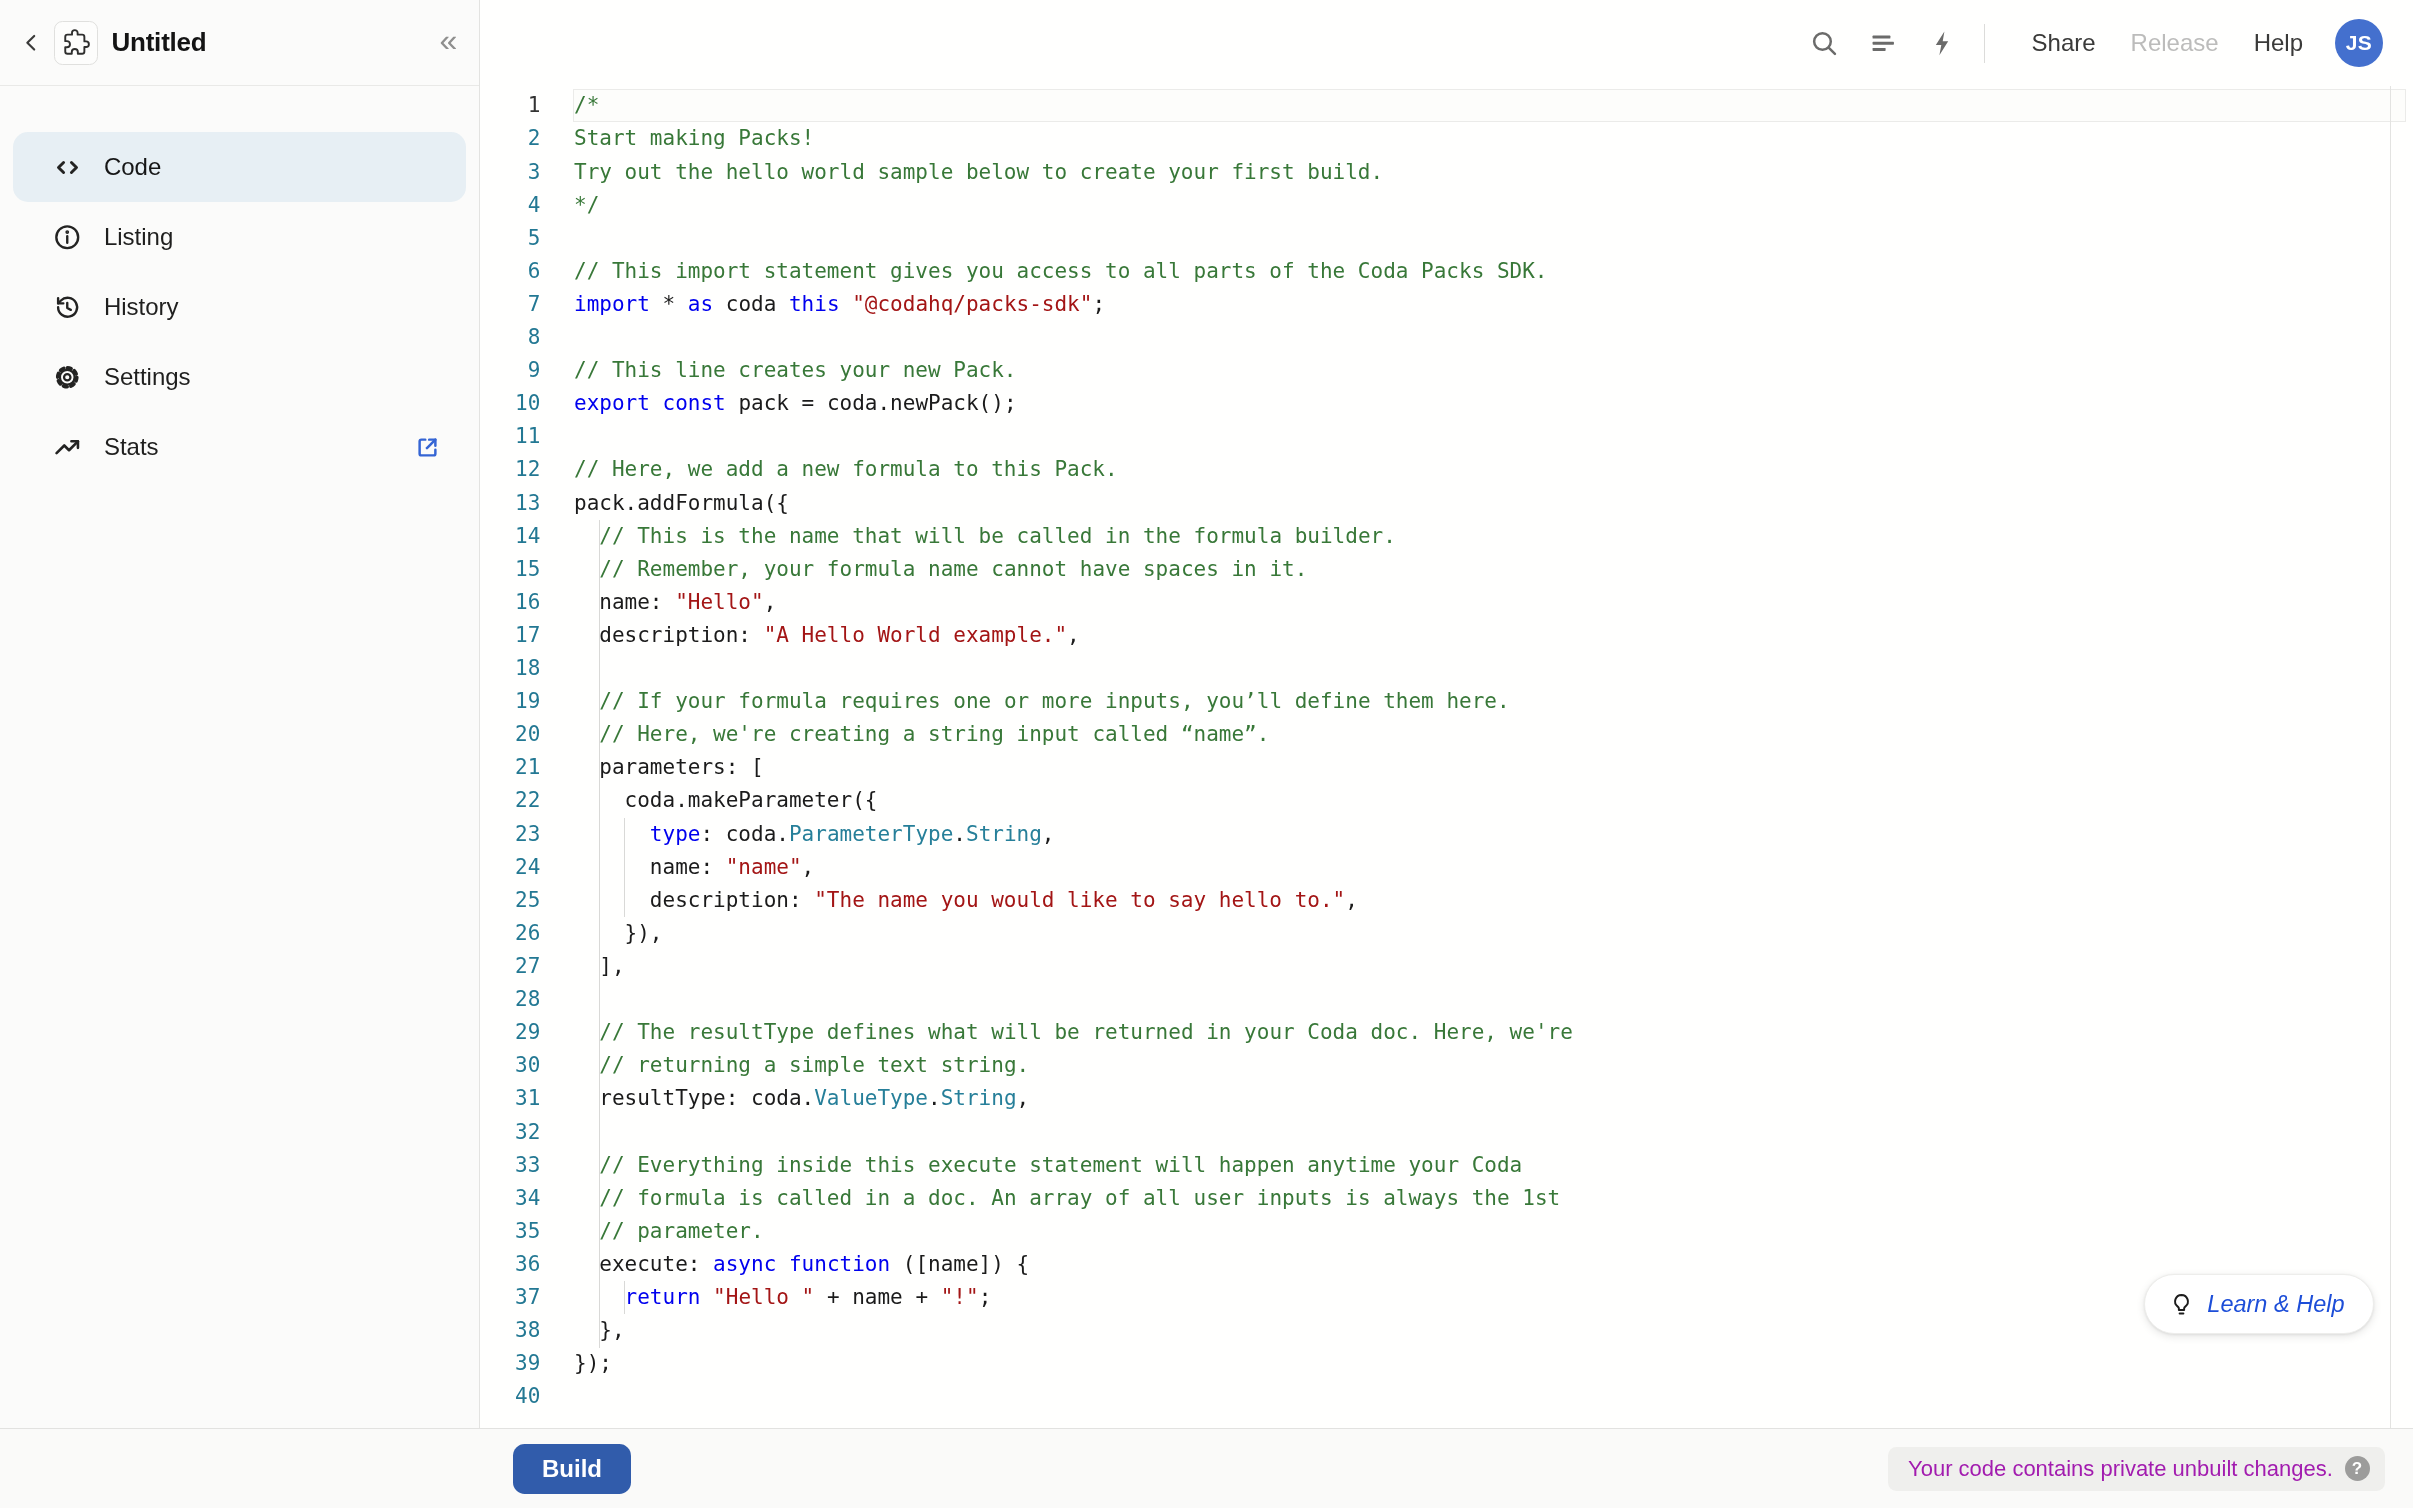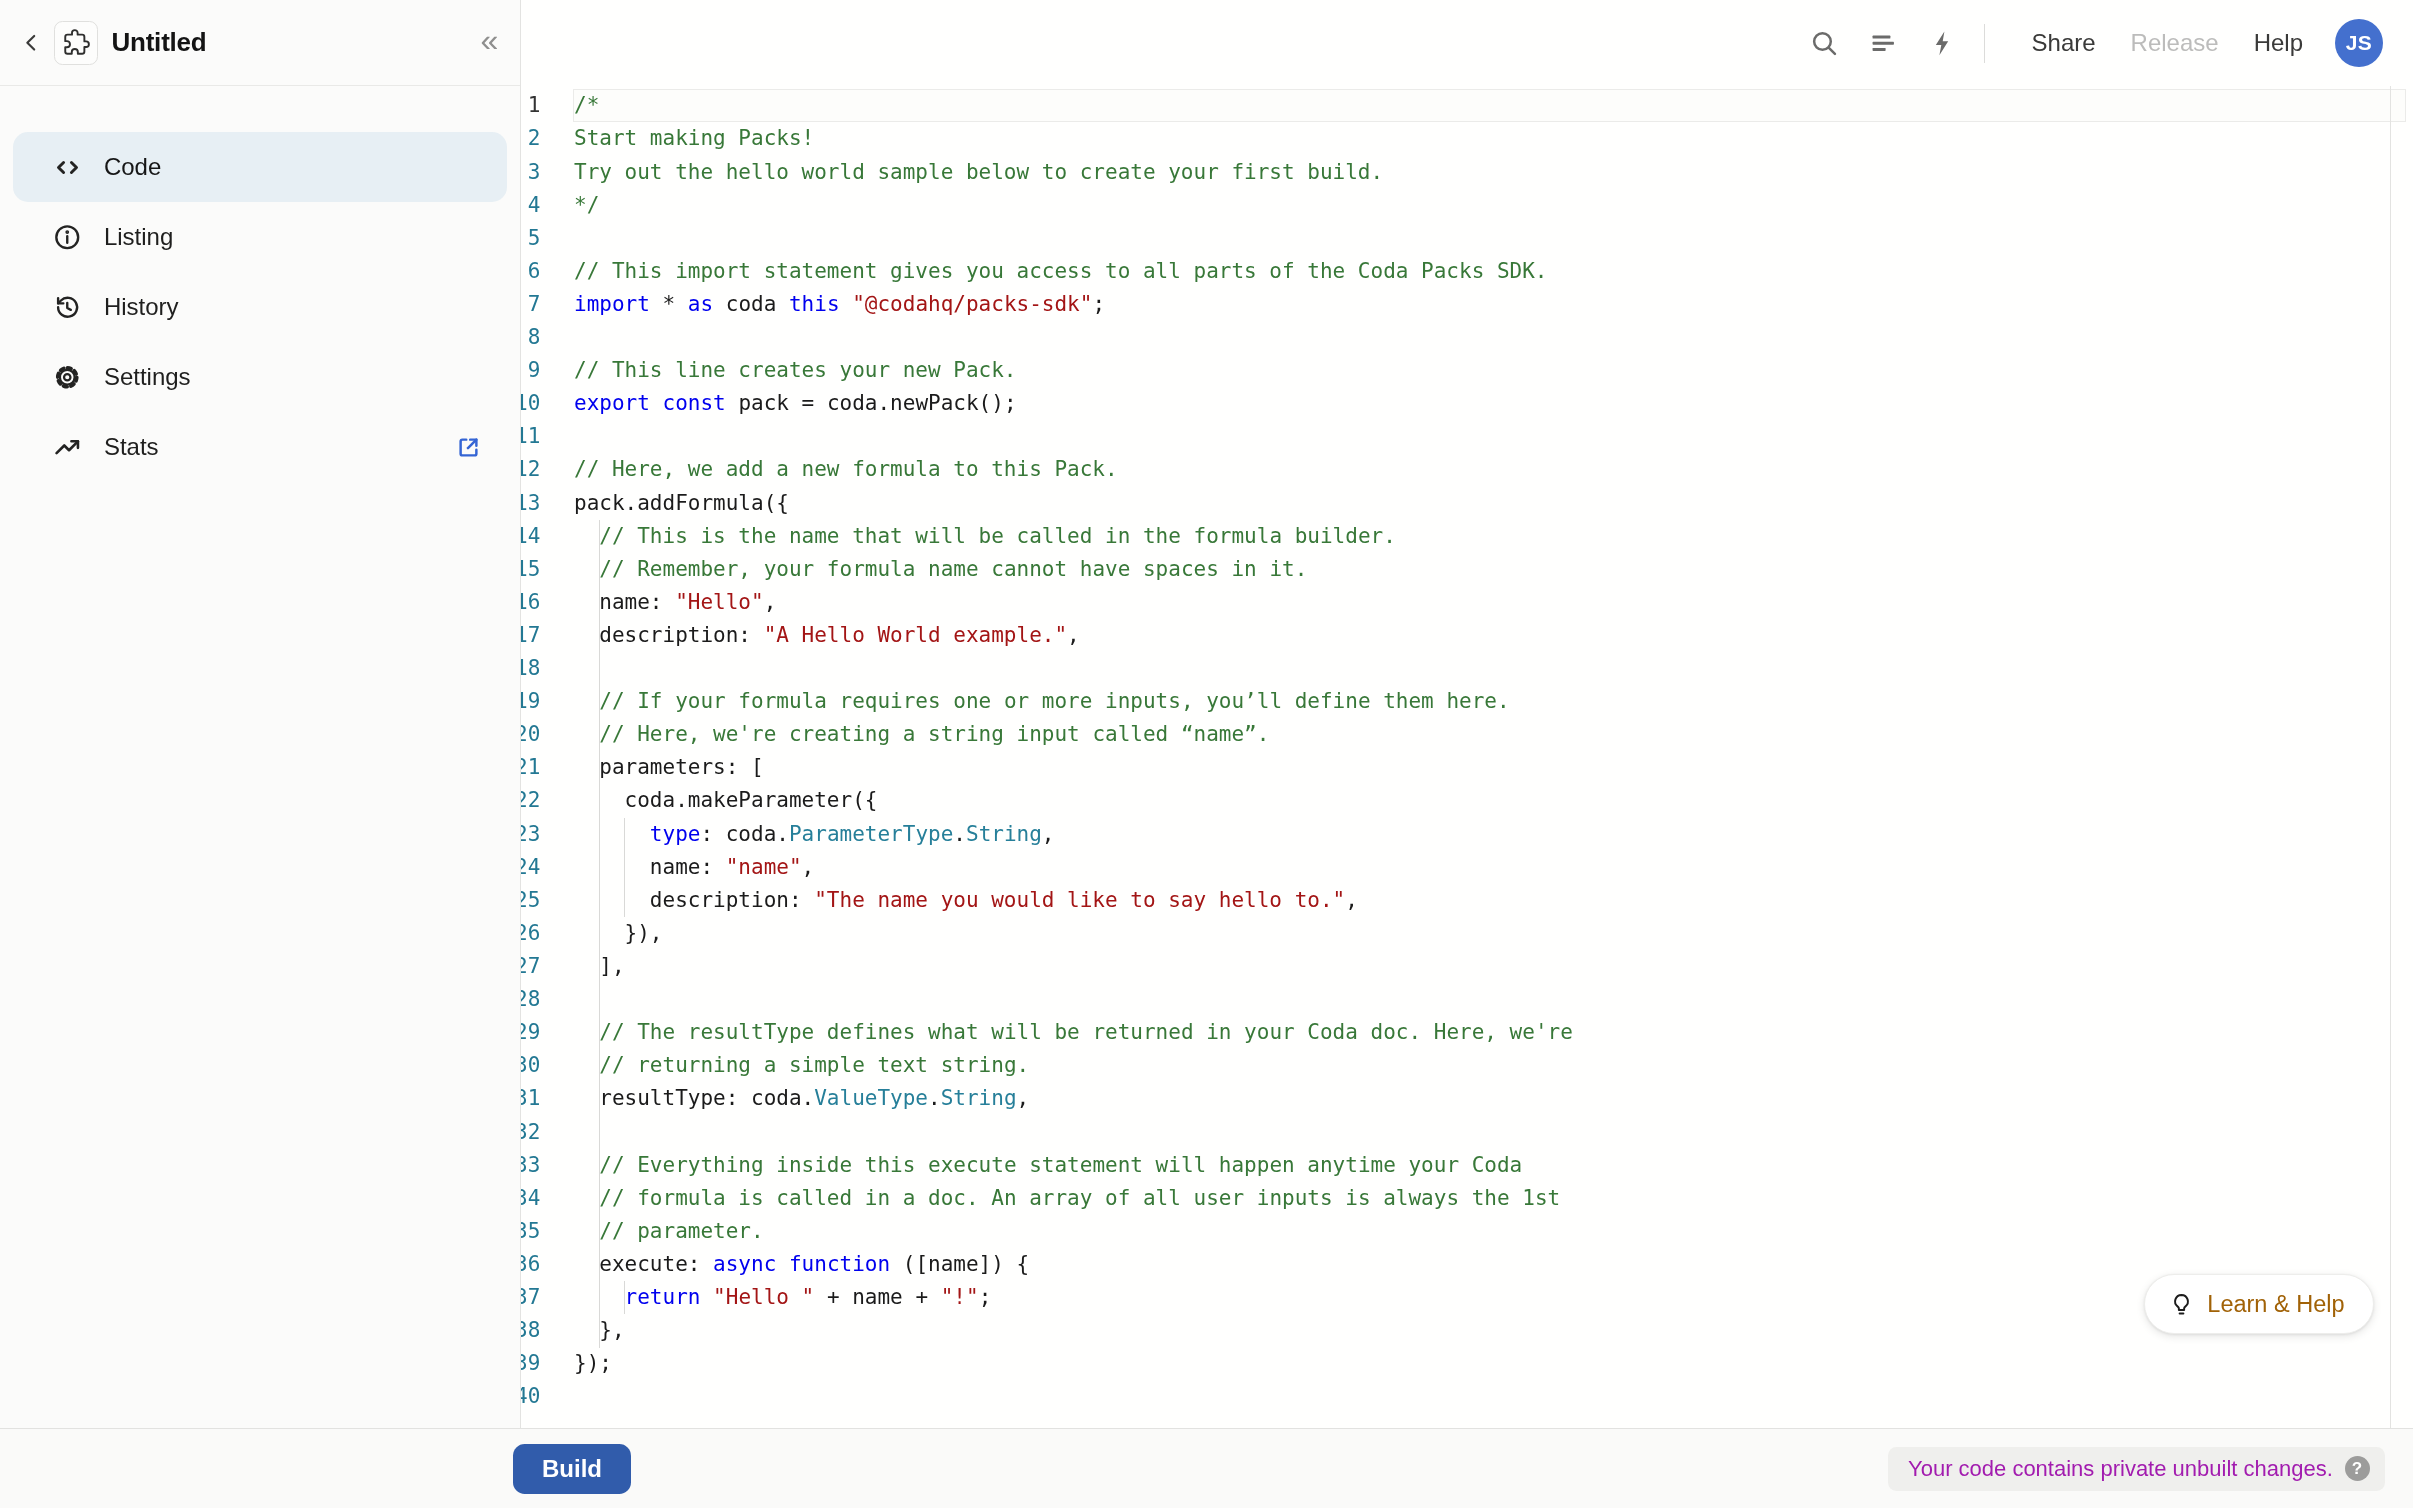--- a/index.html
+++ b/index.html
@@ -2,21 +2,21 @@
 <html style="font-size:13.4px"><head>
 <meta charset="utf-8">
 <style>
   * { margin:0; padding:0; box-sizing:border-box; }
   html,body { width:2413px; height:1508px; }
   body { font-family:"Liberation Sans", sans-serif; background:#FBFBFA; position:relative; overflow:hidden; }
 
   .page { position:absolute; inset:0; background:#FBFBFA; }
 
   
-  .sidebar { position:absolute; left:0; top:0; width:521px; bottom:80px;
+  .sidebar { position:absolute; left:0; top:0; width:480px; bottom:80px;
              background:#FBFBFA; border-right:0.8px solid #E3E3E1; z-index:3; }
   .sidebar-header { height:86px; border-bottom:0.8px solid #E9E9E7;
                     display:flex; align-items:center; padding:0 15px; }
   .back-btn { width:34px; height:34px; display:flex; align-items:center; justify-content:center; cursor:pointer; color:#3B3B3A; }
   .logo-box { width:44px; height:44px; border:1.3px solid #E0E0DE; border-radius:8.4px;
               display:flex; align-items:center; justify-content:center; margin-left:5px; background:#FDFDFC; color:#2F2F2E; }
   .pack-title { font-size:26px; font-weight:700; color:#141414; margin-left:13.4px; letter-spacing:-0.2px; flex:1; }
   .collapse-btn { font-size:32px; color:#8F8F8E; line-height:1; padding:0 6.7px 5px 6.7px; cursor:pointer; }
 
   .side-list { position:absolute; top:132px; left:0; right:0; }
@@ -59,21 +59,21 @@
   .tk-str { color:#A31515; }
   .tk-typ { color:#267F99; }
   .tk-pl { color:#1B1B1B; }
 
   
   .learn-help { position:absolute; right:39px; bottom:94px; height:60px; background:#FFFFFF;
                 border:0.8px solid #EDEDEB; border-radius:30px; display:flex; align-items:center;
                 padding:0 28.5px 0 23.5px; cursor:pointer; z-index:5;
                 box-shadow:0 2.5px 8.4px rgba(0,0,0,0.10), 0 0.8px 2.5px rgba(0,0,0,0.08); }
   .learn-help .bulb { width:25px; height:25px; color:#1C1C1C; display:flex; align-items:center; justify-content:center; }
-  .learn-help .lh-label { font-size:23.5px; font-weight:500; color:#a16207; margin-left:13.4px; }
+  .learn-help .lh-label { font-size:23.5px; font-weight:500; color:#1d4ed8; margin-left:13.4px;font-style:italic; }
 
   
   .footer { position:absolute; left:0; right:0; bottom:0; height:80px; background:#FAFAF9;
             border-top:0.8px solid #E2E2E0; display:flex; align-items:center;
             padding-left:513px; padding-right:28.5px; z-index:6; }
   .build-btn { width:118px; height:50px; background:#315CAB; color:#FFFFFF; border:none;
                border-radius:11.7px; font-family:"Liberation Sans", sans-serif; font-size:24px; font-weight:600;
                cursor:pointer; display:flex; align-items:center; justify-content:center; }
   .footer-spacer { flex:1; }
   .status-pill { height:44px; background:#EFEFED; border-radius:8.4px; display:flex; align-items:center;

